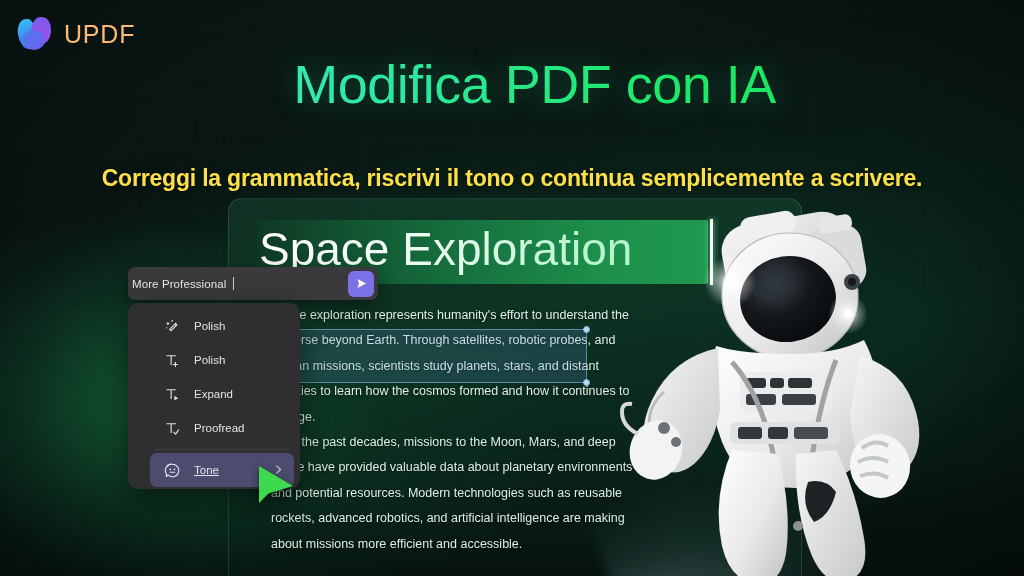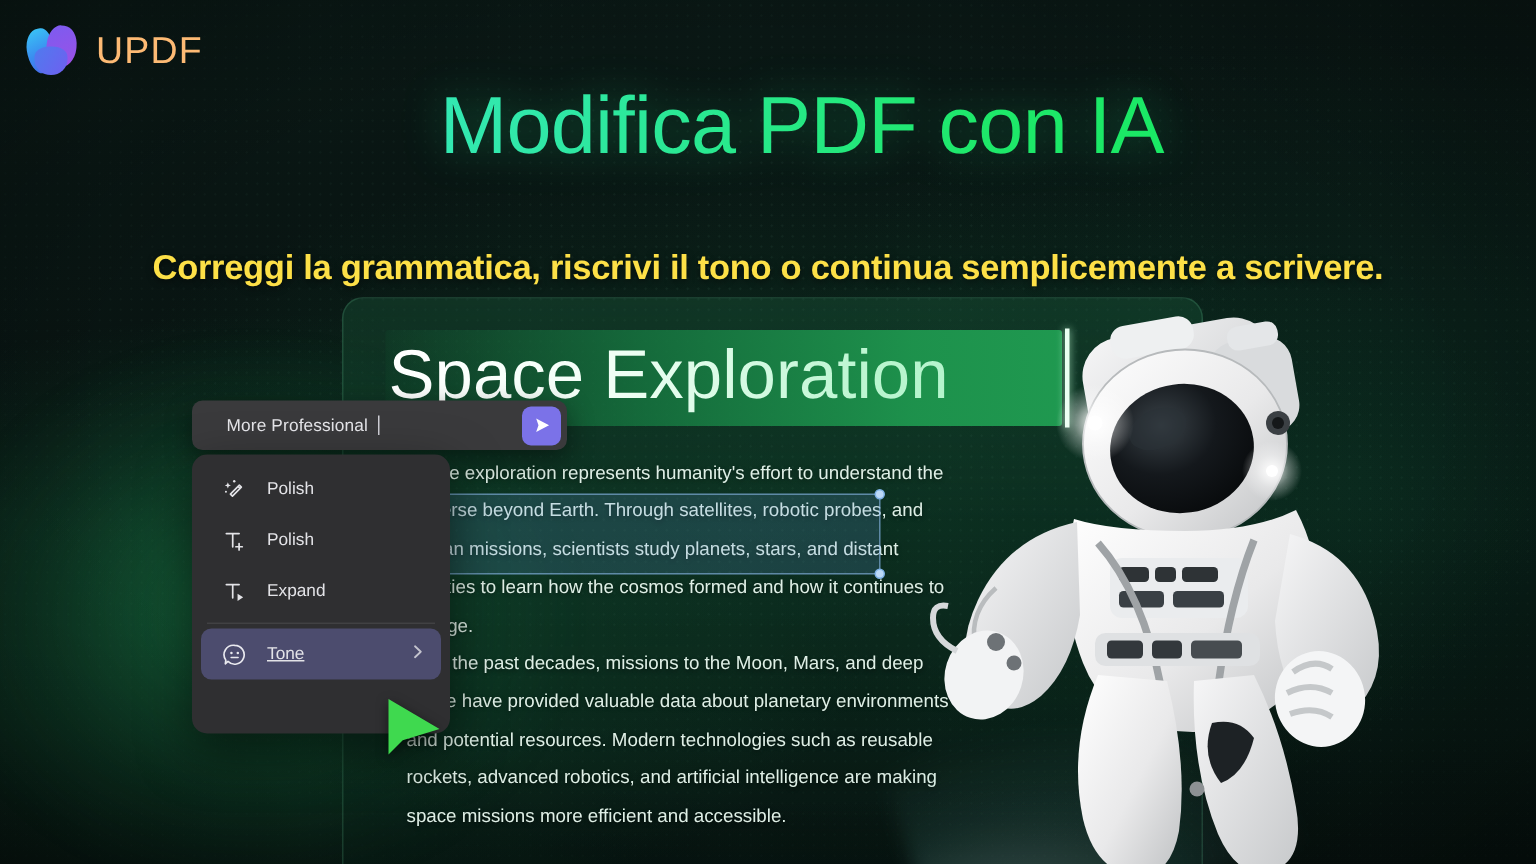--- a/index.html
+++ b/index.html
@@ -146,39 +146,39 @@
   #astronaut { position:absolute; left:0; top:0; width:340px; height:380px; }
 
   
   #ai-input-bar {
     position:absolute; left:128px; top:267px; width:250px; height:33px;
     background:#3a3a3c; border-radius:7px;
     display:flex; align-items:center;
     box-shadow:0 6px 18px rgba(0,0,0,0.45);
   }
   #ai-input-text {
-    flex:1; padding-left:23px;
+    flex:1; padding-left:4px;
     color:#e6e6ea; font-size:11.5px; letter-spacing:0.1px;
     display:flex; align-items:center; gap:7px;
   }
   #ai-input-caret {
     display:inline-block; width:1px; height:13px; background:#cfcfd6;
   }
   #ai-send-button {
     width:26px; height:26px; margin-right:4px;
     background:#7b72e8; border-radius:6px;
     display:flex; align-items:center; justify-content:center;
   }
 
   
   #ai-menu {
     position:absolute; left:128px; top:303px; width:172px; height:186px;
     background:#2f2f31; border-radius:10px;
     box-shadow:0 12px 34px rgba(0,0,0,0.55);
-    padding:6px 0 5px 0;
+    padding:6px 0 5px 16px;
     overflow:hidden;
   }
   .menu-item {
     height:34px; display:flex; align-items:center; gap:13px;
     padding:0 10px 0 13px; margin:0 6px;
     border-radius:7px;
     color:#e3e3e7; font-size:11.5px;
   }
   .menu-item .mi-icon {
     width:18px; height:18px; display:flex; align-items:center; justify-content:center;
@@ -232,21 +232,21 @@
     <div id="doc-body">
       <div class="doc-line">Space exploration represents humanity's effort to understand the</div>
       <div class="doc-line">universe beyond Earth. Through satellites, robotic probes, and</div>
       <div class="doc-line">human missions, scientists study planets, stars, and distant</div>
       <div class="doc-line">galaxies to learn how the cosmos formed and how it continues to</div>
       <div class="doc-line">change.</div>
       <div class="doc-line">Over the past decades, missions to the Moon, Mars, and deep</div>
       <div class="doc-line">space have provided valuable data about planetary environments</div>
       <div class="doc-line">and potential resources. Modern technologies such as reusable</div>
       <div class="doc-line">rockets, advanced robotics, and artificial intelligence are making</div>
-      <div class="doc-line">space missions more efficient and accessible.</div>
+      <div class="doc-line">about missions more efficient and accessible.</div>
     </div>
 
     <div id="doc-selection">
       <span class="sel-handle tr"></span>
       <span class="sel-handle br"></span>
     </div>
   </div>
 
   <div id="astronaut-layer">
     <div id="earth-limb"></div>
@@ -370,20 +370,29 @@
     <div class="menu-item">
       <span class="mi-icon">
         <svg width="17" height="17" viewBox="0 0 20 20">
           <path d="M3.4 4.4 h10 M8.4 4.4 v10.4" stroke="#e3e3e7" stroke-width="1.35" fill="none" stroke-linecap="round"></path>
           <path d="M12.2 11.6 l4.4 2.8 -4.4 2.8 z" fill="#e3e3e7"></path>
         </svg>
       </span>
       <span class="mi-label">Expand</span>
     </div>
 
+    <div class="menu-item">
+      <span class="mi-icon">
+        <svg width="17" height="17" viewBox="0 0 20 20">
+          <path d="M3.4 4.4 h10 M8.4 4.4 v10.4" stroke="#e3e3e7" stroke-width="1.35" fill="none" stroke-linecap="round"></path>
+          <path d="M11.4 14.2 l2.2 2.4 3.6 -5" stroke="#e3e3e7" stroke-width="1.35" fill="none" stroke-linecap="round" stroke-linejoin="round"></path>
+        </svg>
+      </span>
+      <span class="mi-label">Proofread</span>
+    </div>
 
     <div class="menu-sep"></div>
 
     <div class="menu-item active">
       <span class="mi-icon">
         <svg width="17" height="17" viewBox="0 0 20 20">
           <path d="M10 2.6 a7.4 7.4 0 1 1 -5.3 12.6 l-2.1 1.9 0.4 -2.9 A7.4 7.4 0 0 1 10 2.6 z" fill="none" stroke="#e9e9ef" stroke-width="1.3" stroke-linejoin="round"></path>
           <circle cx="7.4" cy="8.6" r="1" fill="#e9e9ef"></circle>
           <circle cx="12.4" cy="8.6" r="1" fill="#e9e9ef"></circle>
           <path d="M7.2 12.1 h5.4" stroke="#e9e9ef" stroke-width="1.25" stroke-linecap="round"></path>

